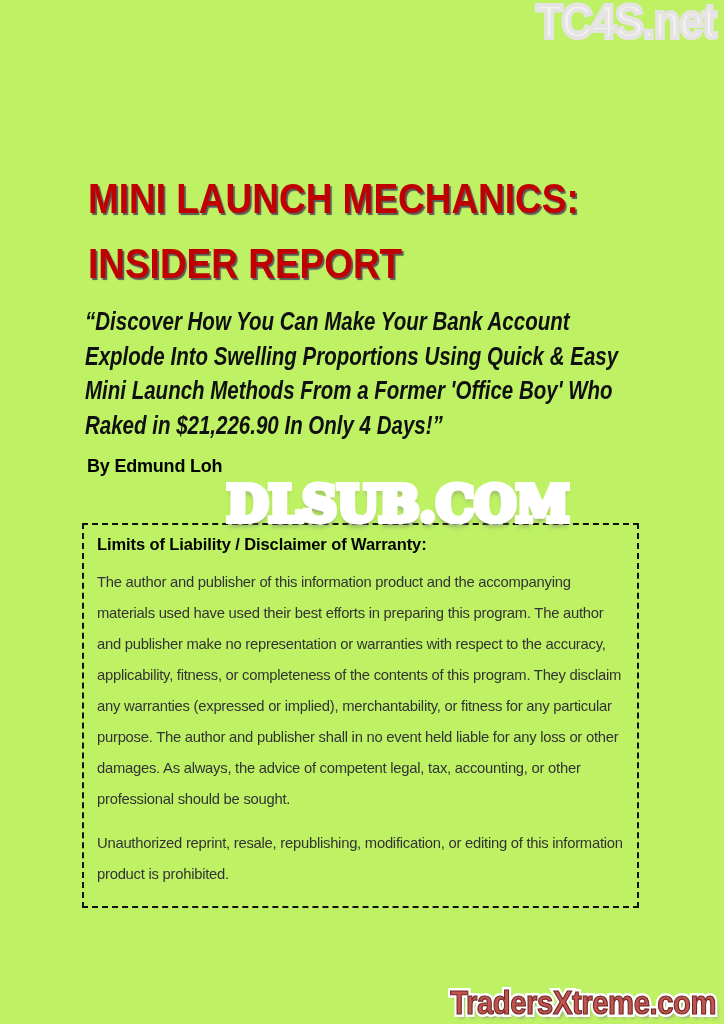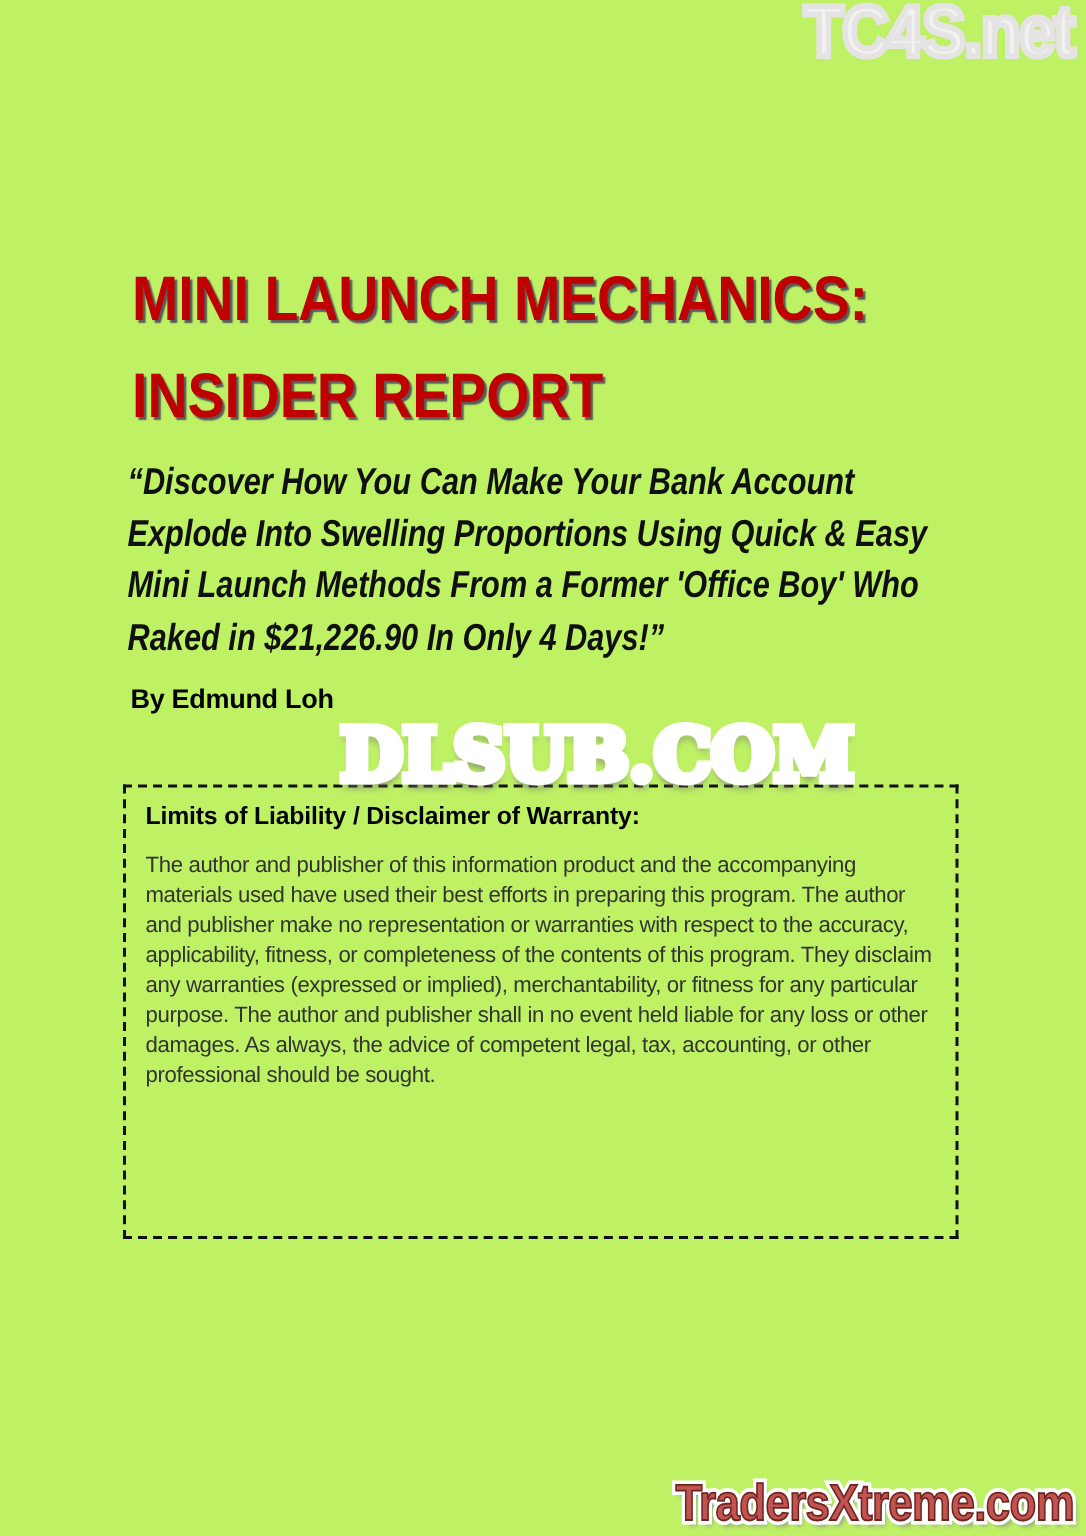--- a/index.html
+++ b/index.html
@@ -79,21 +79,21 @@
     box-sizing: border-box;
     border: 2px dashed #111111;
     padding: 8px 13px 16px 13px;
     z-index: 1;
   }
   .disc-heading {
     font-size: 16.5px; font-weight: bold; color: #000000;
     margin: 2px 0 0 0; letter-spacing: -0.1px;
   }
   .disclaimer p {
-    font-size: 14.8px; line-height: 20px; color: #333333;
+    font-size: 14.8px; line-height: 31px; color: #333333;
     margin: 13px 0 0 0; letter-spacing: -0.25px;
   }
 
   
   .tx {
     position: absolute; right: 8px; bottom: 2px;
     font-size: 34px; font-weight: bold; line-height: 1.15;
     letter-spacing: -0.5px; white-space: nowrap;
     transform: scaleX(0.86); transform-origin: right bottom;
     color: #c25450; -webkit-text-stroke: 1.2px #6e2522;
@@ -125,17 +125,18 @@
     <span class="subtitle-line">Raked in $21,226.90 In Only 4 Days!”</span>
   </div>
 
   <div class="byline">By Edmund Loh</div>
 
   <div class="dlsub" data-text="DLSUB.COM">DLSUB.COM</div>
 
   <div class="disclaimer">
     <div class="disc-heading">Limits of Liability / Disclaimer of Warranty:</div>
     <p>The author and publisher of this information product and the accompanying materials used have used their best efforts in preparing this program. The author and publisher make no representation or warranties with respect to the accuracy, applicability, fitness, or completeness of the contents of this program. They disclaim any warranties (expressed or implied), merchantability, or fitness for any particular purpose. The author and publisher shall in no event held liable for any loss or other damages. As always, the advice of competent legal, tax, accounting, or other professional should be sought.</p>
+    <p>Unauthorized reprint, resale, republishing, modification, or editing of this information product is prohibited.</p>
   </div>
 
   <div class="tx" data-text="TradersXtreme.com">TradersXtreme.com</div>
 
 </div>
 
 </body></html>

